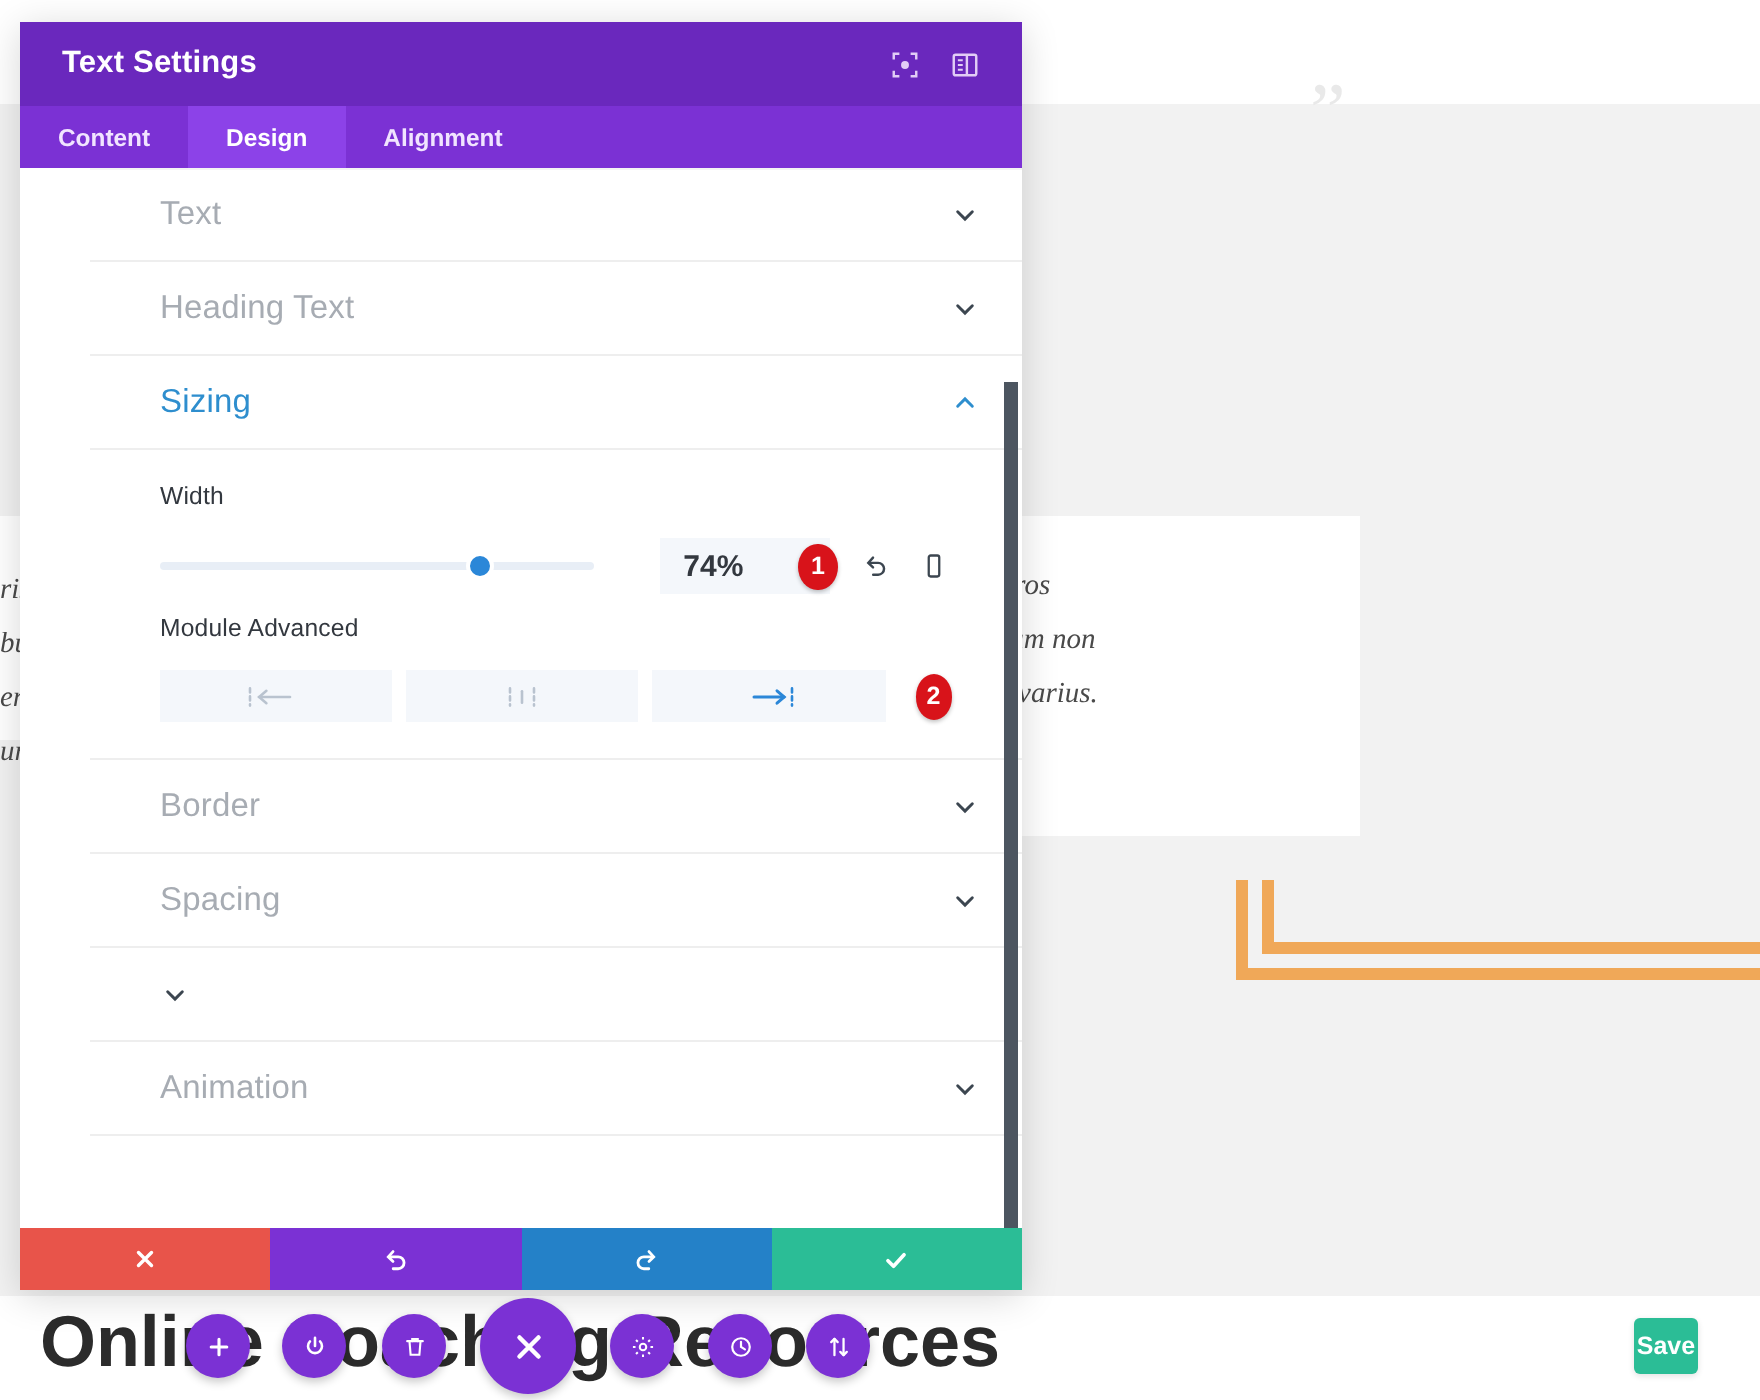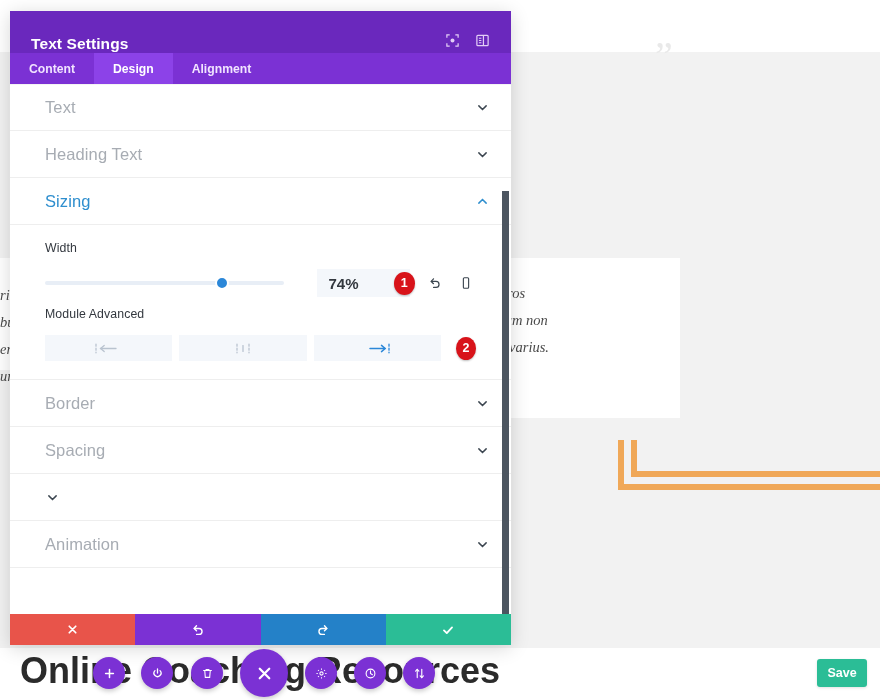--- a/index.html
+++ b/index.html
@@ -61,41 +61,41 @@
   
   .modal {
     position: absolute; left: 10px; top: 11px; width: 501px; height: 634px;
     background: #ffffff;
     box-shadow: 0 3px 18px rgba(0,0,0,0.16);
     display: flex; flex-direction: column;
     overflow: hidden;
   }
   .modal-header {
     height: 42px; background: #6a28bd; flex: 0 0 42px;
-    display: flex; align-items: flex-end; padding: 0 16px 0 21px;
+    display: flex; align-items: center; padding: 0 16px 0 21px;
   }
   .modal-title { color: #ffffff; font-size: 15.5px; font-weight: bold; flex: 1; letter-spacing: .1px; }
   .hdr-icon {
     width: 26px; height: 26px; display: flex; align-items: center; justify-content: center;
     color: #e2cdf6; margin-left: 4px; cursor: pointer;
   }
 
   .tabs {
     height: 31px; flex: 0 0 31px; background: #7b31d4; display: flex;
   }
   .tab {
     height: 31px; padding: 0 19px; display: flex; align-items: center;
     color: #f1e4ff; font-size: 12.2px; font-weight: bold; cursor: pointer;
   }
   .tab.active { background: #8c42e8; color: #ffffff; }
 
   .modal-body {
     flex: 1 1 auto; position: relative; overflow: hidden; background: #ffffff;
   }
-  .scroll-area { position: absolute; inset: 0; }
+  .scroll-area { position: absolute; inset: 0; margin-left: 35px; }
 
   .acc-row {
     height: 47px; display: flex; align-items: center;
     padding: 0 22px 0 35px; border-bottom: 1px solid #eeeeee;
     cursor: pointer;
   }
   .acc-row:first-child { border-top: 1px solid #f4f4f4; }
   .acc-label { flex: 1; font-size: 16.5px; color: #a7acb3; font-weight: normal; letter-spacing: .1px; }
   .acc-row.open .acc-label { color: #2e8ece; }
   .chev { width: 14px; height: 14px; color: #3c4650; display: flex; align-items: center; justify-content: center; }
@@ -157,21 +157,21 @@
   
   .fab {
     position: absolute; border-radius: 50%; background: #7b31d4; color: #ffffff;
     display: flex; align-items: center; justify-content: center;
     box-shadow: 0 2px 5px rgba(0,0,0,.22); cursor: pointer;
   }
   .fab-sm { width: 32px; height: 32px; }
   .fab-lg { width: 48px; height: 48px; }
 
   .save-btn {
-    position: absolute; left: 817px; top: 659px; width: 50px; height: 28px;
+    position: absolute; left: 817px; top: 659px; width: 32px; height: 28px;
     background: #2bbd96; color: #ffffff; border-radius: 3px;
     display: flex; align-items: center; justify-content: center;
     font-size: 12.5px; font-weight: bold; cursor: pointer;
     box-shadow: 0 1px 3px rgba(0,0,0,.12);
   }
 </style>
 </head>
 <body>
 
 <div id="root">

